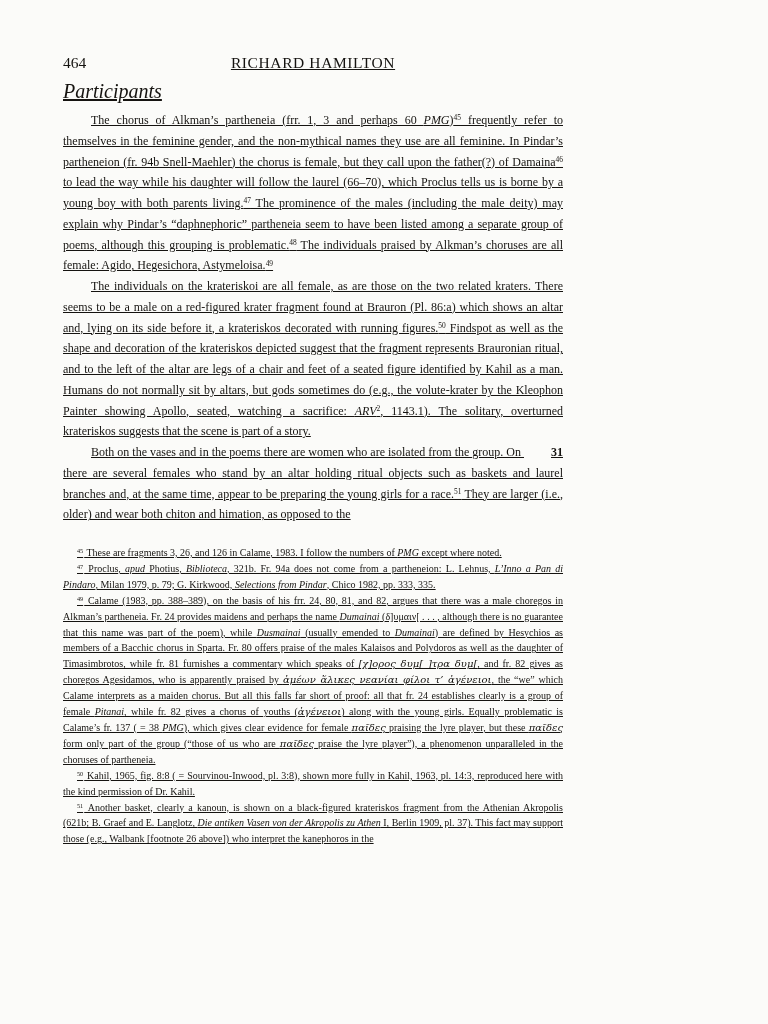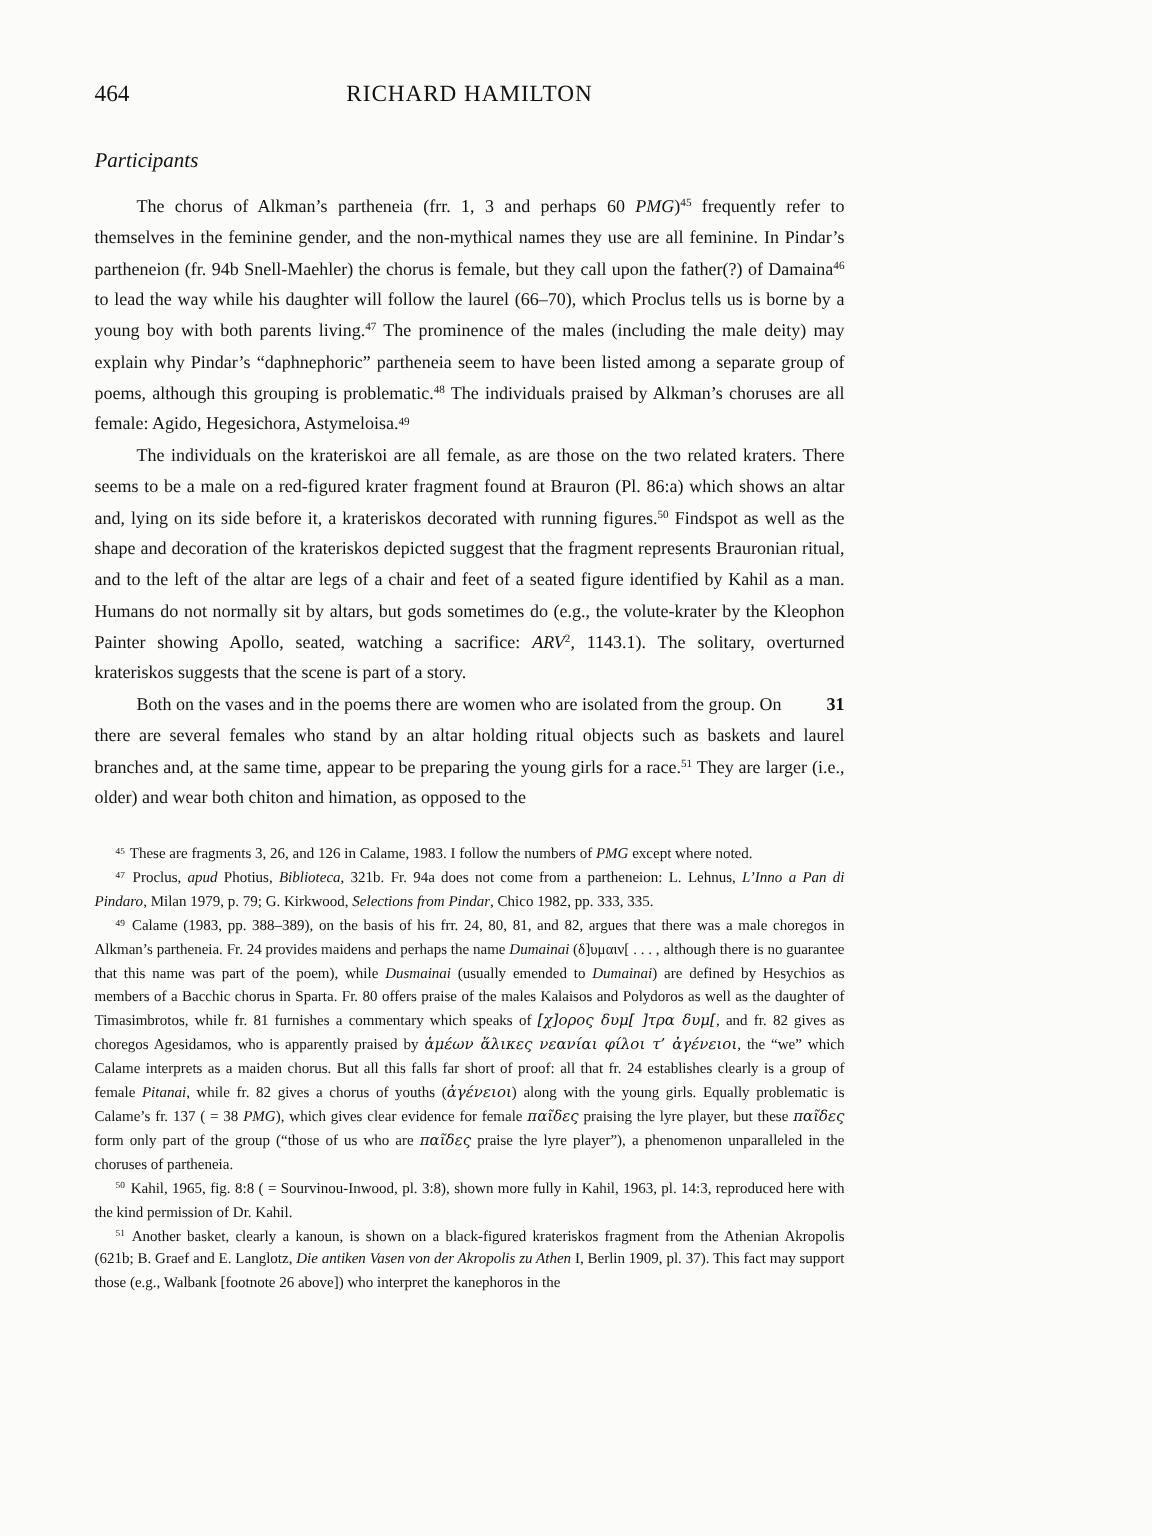--- a/index.html
+++ b/index.html
@@ -10,41 +10,42 @@
     overflow: hidden;
     font-family: "Liberation Serif", "DejaVu Serif", serif;
     color: #151310;
   }
   .page {
     position: relative;
     width: 644px;
     height: 1024px;
     box-sizing: border-box;
     padding: 54px 81px 40px 63px;
+    text-decoration: underline;
   }
   .running-header {
     position: relative;
     height: 18px;
     text-align: center;
     font-size: 15.5px;
     line-height: 18px;
   }
   .page-num {
     position: absolute;
     left: 0;
     top: 0;
     font-size: 15.5px;
   }
   .running-head {
     letter-spacing: 0.6px;
     text-align: right;
   }
   .section-heading {
-    margin: 26px 0 0 0;
-    font-size: 14px;
+    margin: 9px 0 0 0;
+    font-size: 20px;
     font-weight: normal;
     font-style: italic;
     line-height: 20px;
   }
   .body-text {
     margin-top: 9px;
     font-size: 12px;
     line-height: 20.75px;
     text-align: justify;
   }

